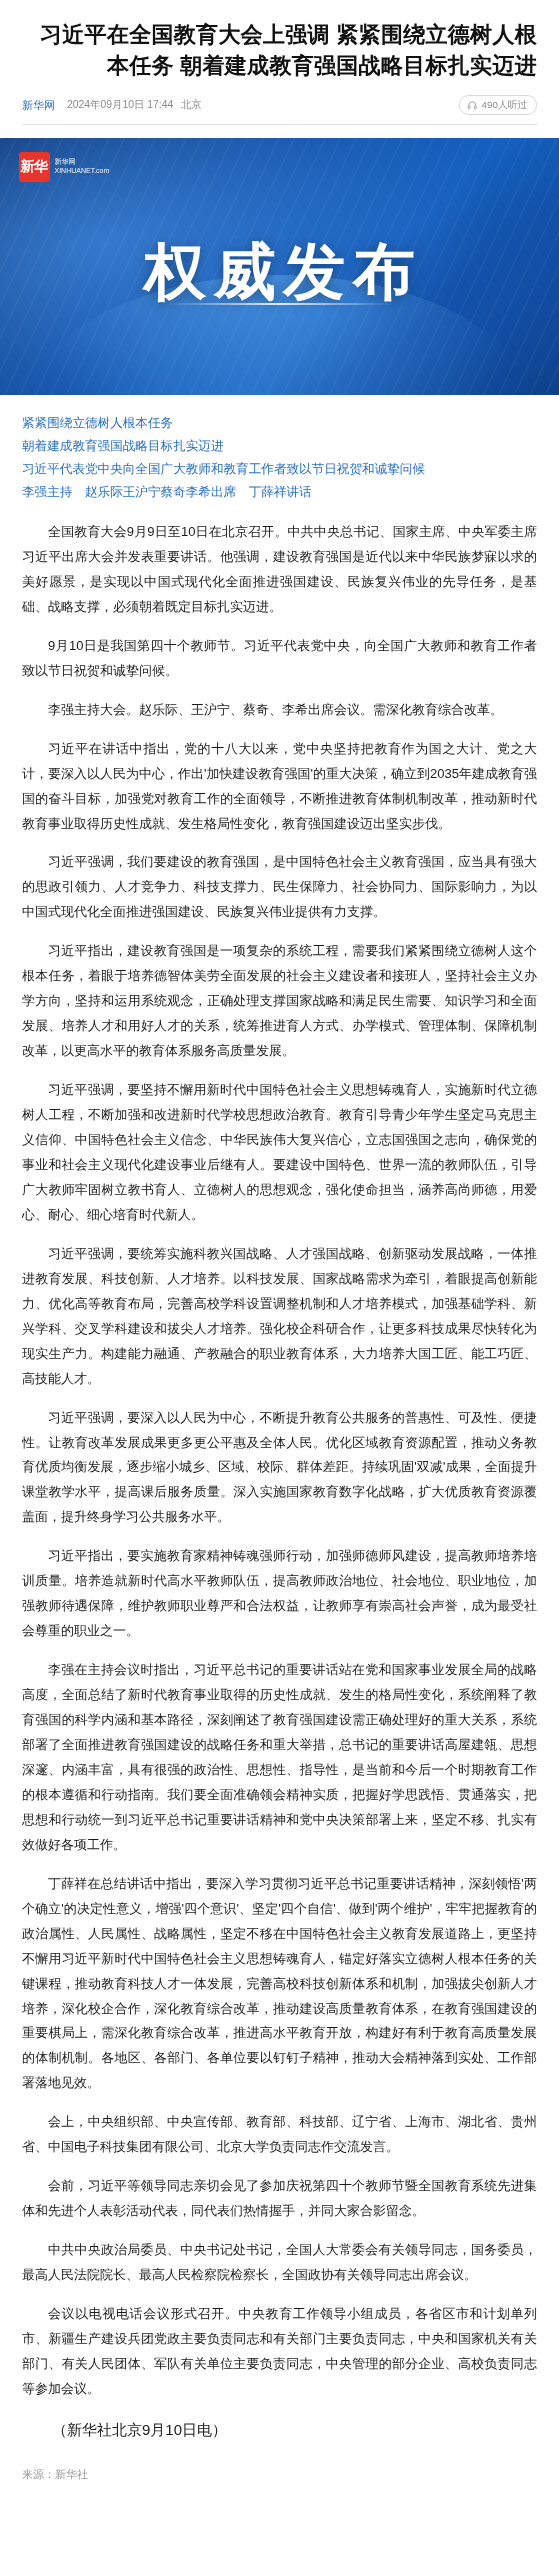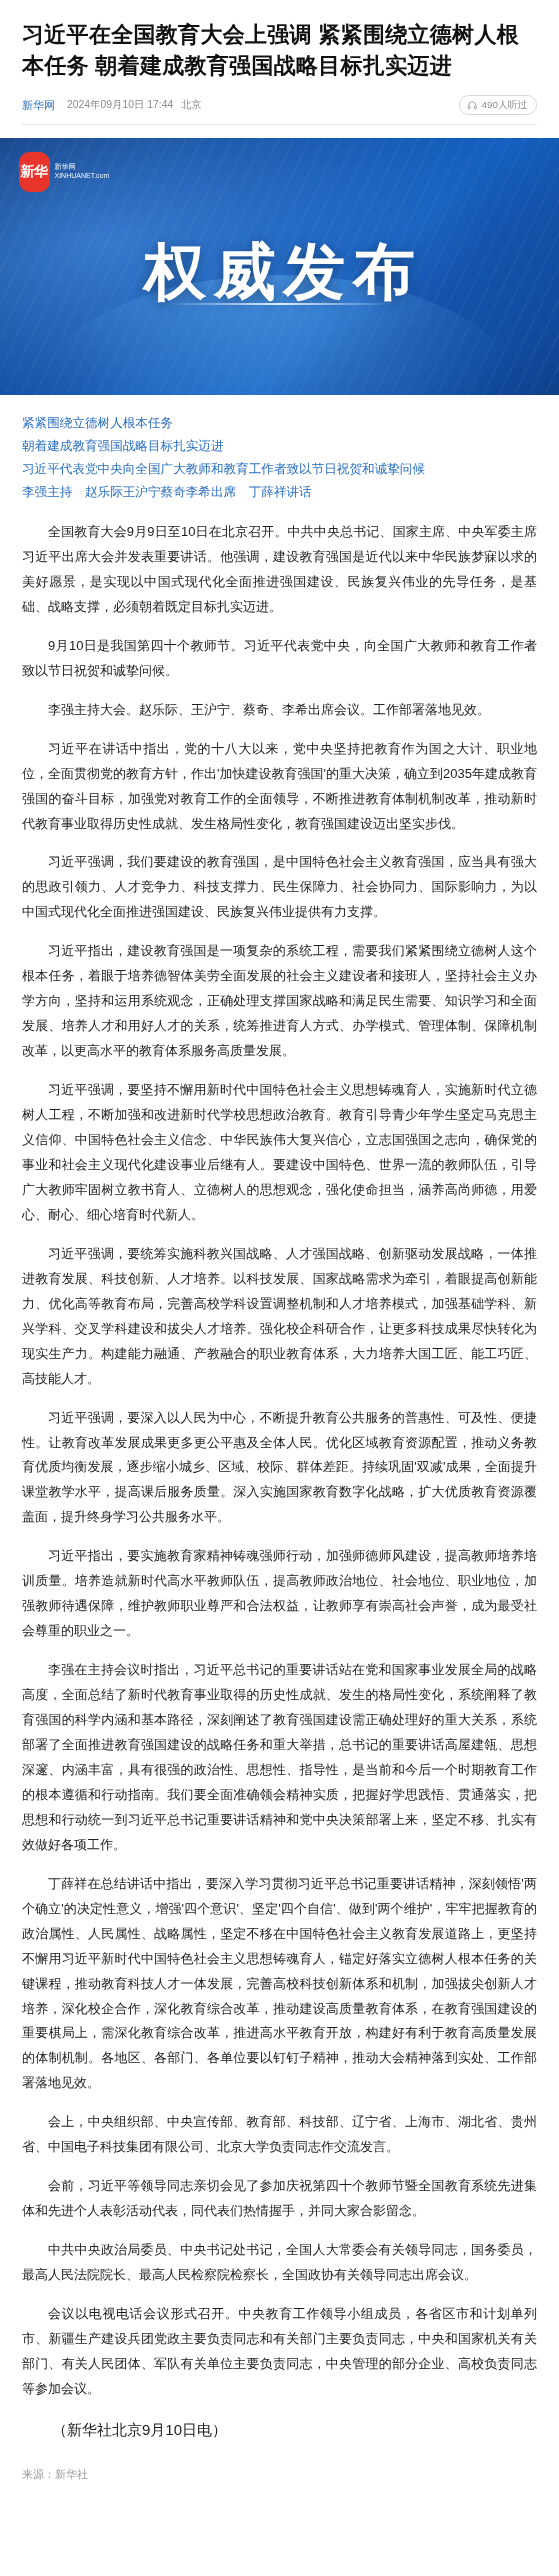--- a/index.html
+++ b/index.html
@@ -19,20 +19,21 @@
   .article-header {
     padding: 18.6px 22px 0 22px;
   }
   .headline {
     font-size: 22px;
     line-height: 1.42;
     font-weight: bold;
     color: #111111;
     letter-spacing: 0.3px;
     margin: 0 0 14px 0;
+    text-align: right;
   }
   .meta-row {
     display: flex;
     align-items: center;
     border-bottom: 0.5px solid #e2e2e2;
     padding-bottom: 8.7px;
     margin-bottom: 0;
   }
   .meta-source {
     font-size: 11px;
@@ -111,29 +112,29 @@
   }
   .hero-logo {
     position: absolute;
     left: 18.6px;
     top: 14px;
     display: flex;
     align-items: center;
   }
   .hero-logo-mark {
     width: 31px;
-    height: 40px;
+    height: 30px;
     background: #e8352c;
     color: #fff;
     font-size: 14px;
     font-weight: bold;
     display: flex;
     align-items: center;
     justify-content: center;
-    border-radius: 11px;
+    border-radius: 3px;
     letter-spacing: -0.5px;
   }
   .hero-logo-text {
     margin-left: 4.9px;
     color: #ffffff;
     font-size: 7px;
     line-height: 1.25;
     opacity: 0.95;
   }
   .hero-title {
@@ -237,22 +238,22 @@
   <div class="summary">
     <a class="summary-line" href="#">紧紧围绕立德树人根本任务</a>
     <a class="summary-line" href="#">朝着建成教育强国战略目标扎实迈进</a>
     <a class="summary-line" href="#">习近平代表党中央向全国广大教师和教育工作者致以节日祝贺和诚挚问候</a>
     <a class="summary-line" href="#">李强主持　赵乐际王沪宁蔡奇李希出席　丁薛祥讲话</a>
   </div>
 
   <div class="body">
     <p>全国教育大会9月9日至10日在北京召开。中共中央总书记、国家主席、中央军委主席习近平出席大会并发表重要讲话。他强调，建设教育强国是近代以来中华民族梦寐以求的美好愿景，是实现以中国式现代化全面推进强国建设、民族复兴伟业的先导任务，是基础、战略支撑，必须朝着既定目标扎实迈进。</p>
     <p>9月10日是我国第四十个教师节。习近平代表党中央，向全国广大教师和教育工作者致以节日祝贺和诚挚问候。</p>
-    <p>李强主持大会。赵乐际、王沪宁、蔡奇、李希出席会议。工作部署落地见效。</p>
-    <p>习近平在讲话中指出，党的十八大以来，党中央坚持把教育作为国之大计、职业地位，全面贯彻党的教育方针，作出'加快建设教育强国'的重大决策，确立到2035年建成教育强国的奋斗目标，加强党对教育工作的全面领导，不断推进教育体制机制改革，推动新时代教育事业取得历史性成就、发生格局性变化，教育强国建设迈出坚实步伐。</p>
+    <p>李强主持大会。赵乐际、王沪宁、蔡奇、李希出席会议。需深化教育综合改革。</p>
+    <p>习近平在讲话中指出，党的十八大以来，党中央坚持把教育作为国之大计、党之大计，要深入以人民为中心，作出'加快建设教育强国'的重大决策，确立到2035年建成教育强国的奋斗目标，加强党对教育工作的全面领导，不断推进教育体制机制改革，推动新时代教育事业取得历史性成就、发生格局性变化，教育强国建设迈出坚实步伐。</p>
     <p>习近平强调，我们要建设的教育强国，是中国特色社会主义教育强国，应当具有强大的思政引领力、人才竞争力、科技支撑力、民生保障力、社会协同力、国际影响力，为以中国式现代化全面推进强国建设、民族复兴伟业提供有力支撑。</p>
     <p>习近平指出，建设教育强国是一项复杂的系统工程，需要我们紧紧围绕立德树人这个根本任务，着眼于培养德智体美劳全面发展的社会主义建设者和接班人，坚持社会主义办学方向，坚持和运用系统观念，正确处理支撑国家战略和满足民生需要、知识学习和全面发展、培养人才和用好人才的关系，统筹推进育人方式、办学模式、管理体制、保障机制改革，以更高水平的教育体系服务高质量发展。</p>
     <p>习近平强调，要坚持不懈用新时代中国特色社会主义思想铸魂育人，实施新时代立德树人工程，不断加强和改进新时代学校思想政治教育。教育引导青少年学生坚定马克思主义信仰、中国特色社会主义信念、中华民族伟大复兴信心，立志国强国之志向，确保党的事业和社会主义现代化建设事业后继有人。要建设中国特色、世界一流的教师队伍，引导广大教师牢固树立教书育人、立德树人的思想观念，强化使命担当，涵养高尚师德，用爱心、耐心、细心培育时代新人。</p>
     <p>习近平强调，要统筹实施科教兴国战略、人才强国战略、创新驱动发展战略，一体推进教育发展、科技创新、人才培养。以科技发展、国家战略需求为牵引，着眼提高创新能力、优化高等教育布局，完善高校学科设置调整机制和人才培养模式，加强基础学科、新兴学科、交叉学科建设和拔尖人才培养。强化校企科研合作，让更多科技成果尽快转化为现实生产力。构建能力融通、产教融合的职业教育体系，大力培养大国工匠、能工巧匠、高技能人才。</p>
     <p>习近平强调，要深入以人民为中心，不断提升教育公共服务的普惠性、可及性、便捷性。让教育改革发展成果更多更公平惠及全体人民。优化区域教育资源配置，推动义务教育优质均衡发展，逐步缩小城乡、区域、校际、群体差距。持续巩固'双减'成果，全面提升课堂教学水平，提高课后服务质量。深入实施国家教育数字化战略，扩大优质教育资源覆盖面，提升终身学习公共服务水平。</p>
     <p>习近平指出，要实施教育家精神铸魂强师行动，加强师德师风建设，提高教师培养培训质量。培养造就新时代高水平教师队伍，提高教师政治地位、社会地位、职业地位，加强教师待遇保障，维护教师职业尊严和合法权益，让教师享有崇高社会声誉，成为最受社会尊重的职业之一。</p>
     <p>李强在主持会议时指出，习近平总书记的重要讲话站在党和国家事业发展全局的战略高度，全面总结了新时代教育事业取得的历史性成就、发生的格局性变化，系统阐释了教育强国的科学内涵和基本路径，深刻阐述了教育强国建设需正确处理好的重大关系，系统部署了全面推进教育强国建设的战略任务和重大举措，总书记的重要讲话高屋建瓴、思想深邃、内涵丰富，具有很强的政治性、思想性、指导性，是当前和今后一个时期教育工作的根本遵循和行动指南。我们要全面准确领会精神实质，把握好学思践悟、贯通落实，把思想和行动统一到习近平总书记重要讲话精神和党中央决策部署上来，坚定不移、扎实有效做好各项工作。</p>
     <p>丁薛祥在总结讲话中指出，要深入学习贯彻习近平总书记重要讲话精神，深刻领悟'两个确立'的决定性意义，增强'四个意识'、坚定'四个自信'、做到'两个维护'，牢牢把握教育的政治属性、人民属性、战略属性，坚定不移在中国特色社会主义教育发展道路上，更坚持不懈用习近平新时代中国特色社会主义思想铸魂育人，锚定好落实立德树人根本任务的关键课程，推动教育科技人才一体发展，完善高校科技创新体系和机制，加强拔尖创新人才培养，深化校企合作，深化教育综合改革，推动建设高质量教育体系，在教育强国建设的重要棋局上，需深化教育综合改革，推进高水平教育开放，构建好有利于教育高质量发展的体制机制。各地区、各部门、各单位要以钉钉子精神，推动大会精神落到实处、工作部署落地见效。</p>
     <p>会上，中央组织部、中央宣传部、教育部、科技部、辽宁省、上海市、湖北省、贵州省、中国电子科技集团有限公司、北京大学负责同志作交流发言。</p>
     <p>会前，习近平等领导同志亲切会见了参加庆祝第四十个教师节暨全国教育系统先进集体和先进个人表彰活动代表，同代表们热情握手，并同大家合影留念。</p>

